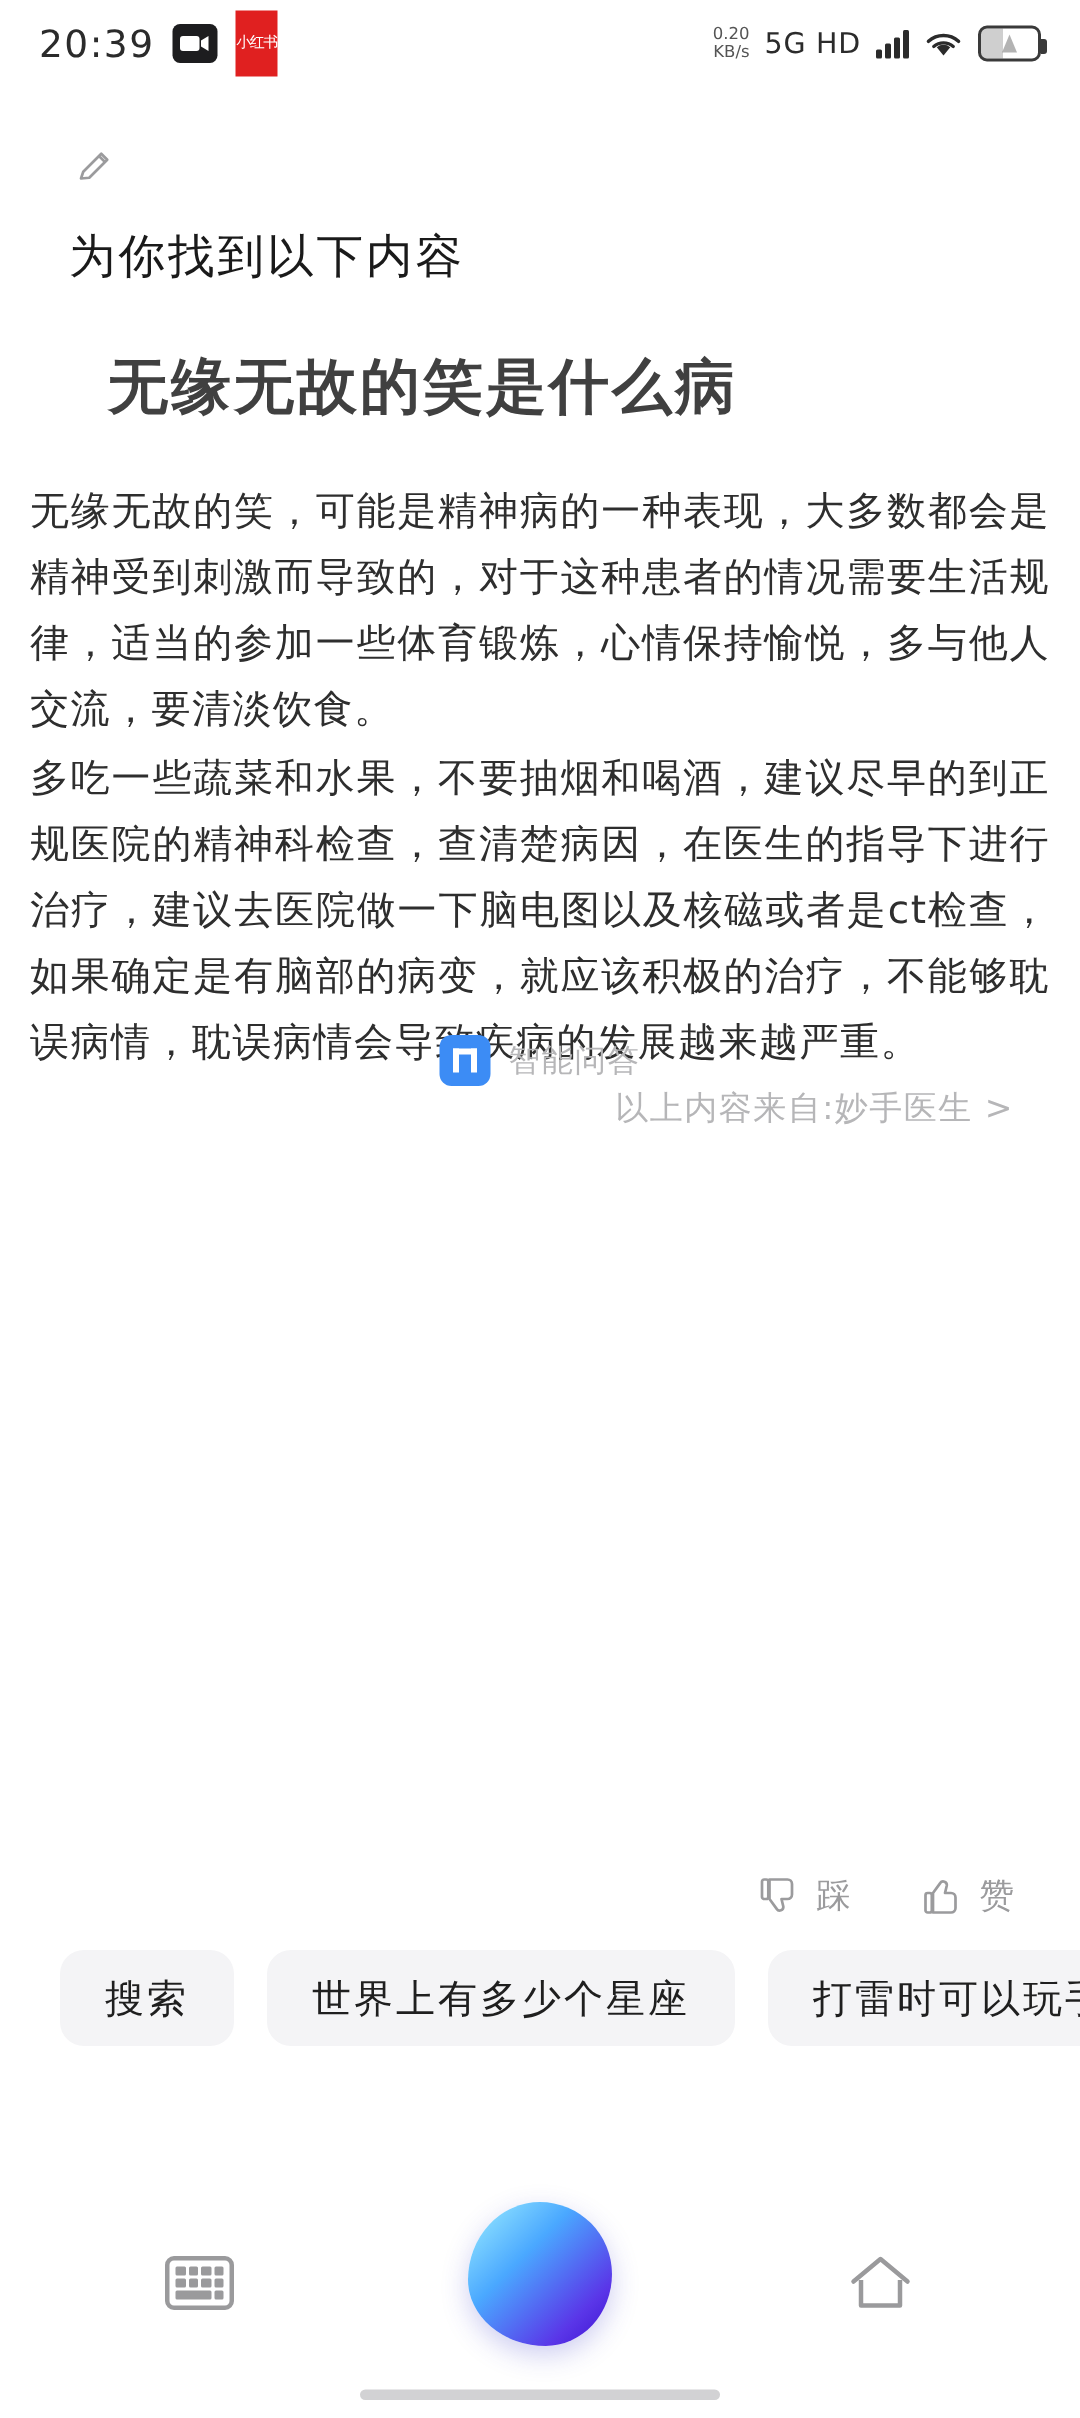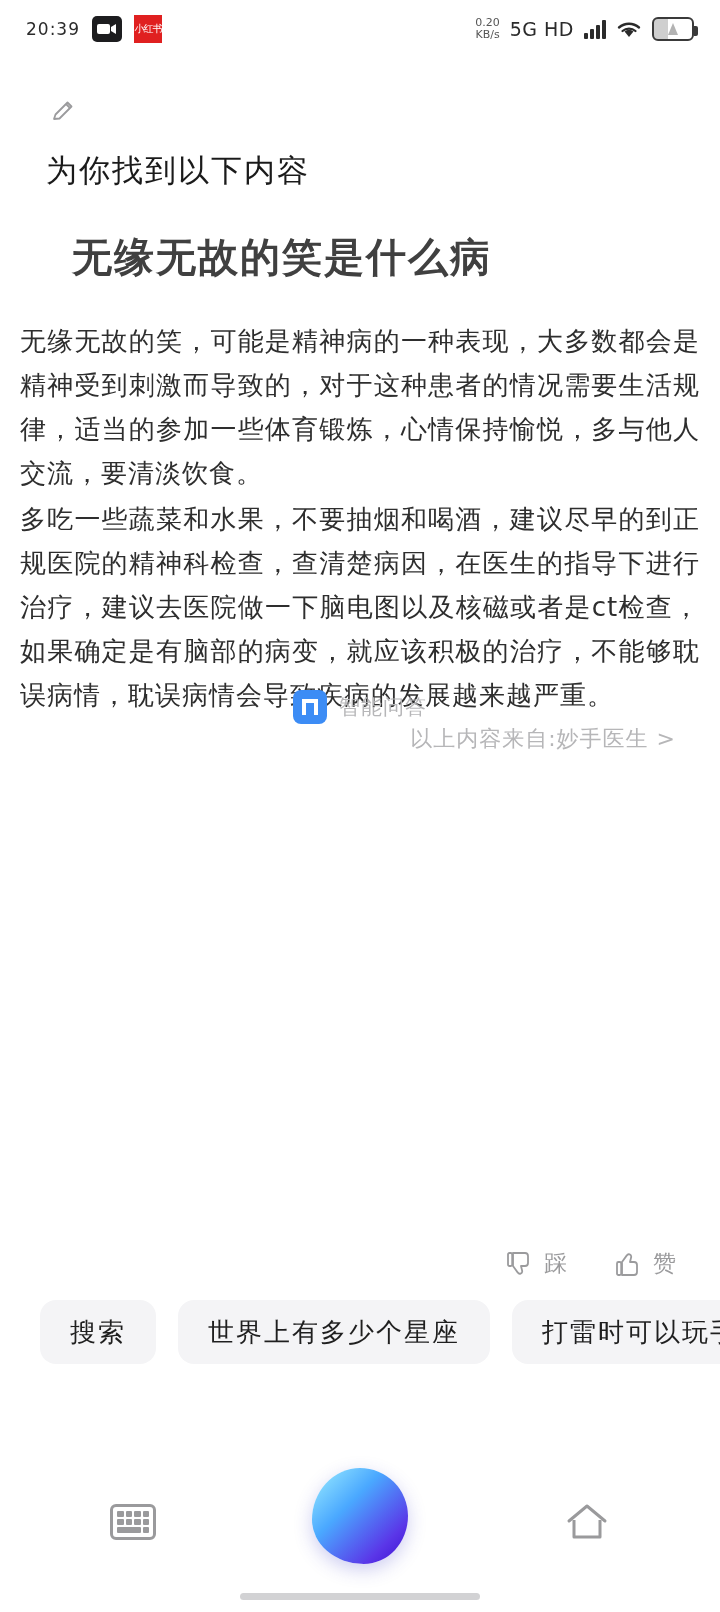--- a/index.html
+++ b/index.html
@@ -19,34 +19,34 @@
     align-items: center;
     padding: 0 26px;
     position: relative;
   }
   .sb-left {
     display: flex;
     align-items: center;
     gap: 12px;
   }
   .sb-time {
-    font-size: 17px;
+    font-size: 25px;
     color: #2b2b2b;
     letter-spacing: 1px;
     font-family: "DejaVu Sans", sans-serif;
   }
   .sb-icon-rec {
     width: 30px; height: 26px;
     background: #1d1d1f;
     border-radius: 5px;
     display: flex; align-items: center; justify-content: center;
   }
   .sb-icon-rec svg { display: block; }
   .sb-icon-app {
-    width: 28px; height: 28px;
+    width: 28px; height: 44px;
     background: #e02020;
     border-radius: 0;
     display: flex; align-items: center; justify-content: center;
     color: #fff;
     font-size: 10px;
     line-height: 1;
     text-align: center;
     letter-spacing: -1px;
   }
   .sb-right {

